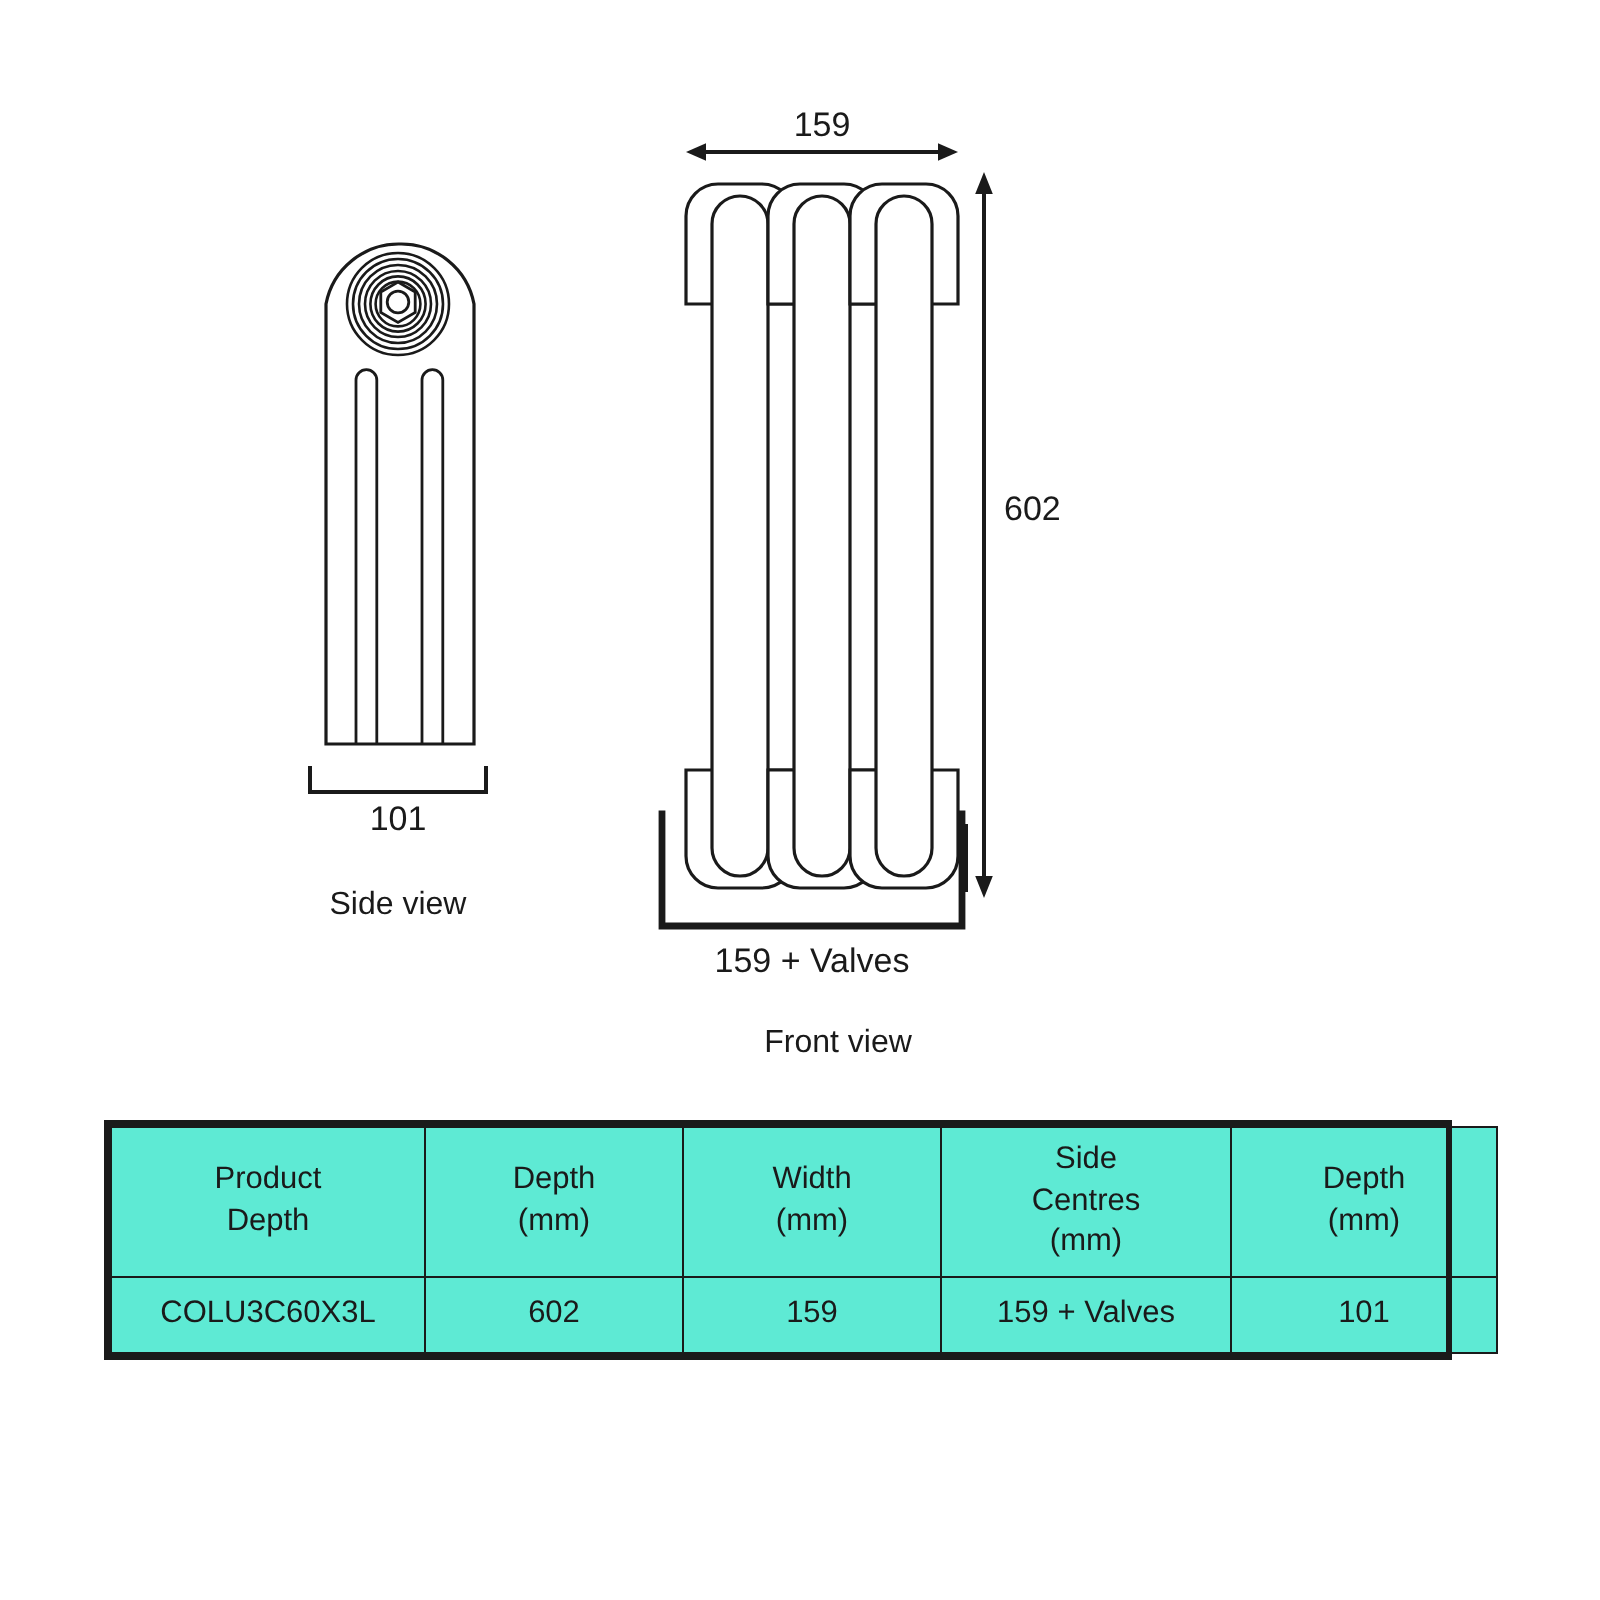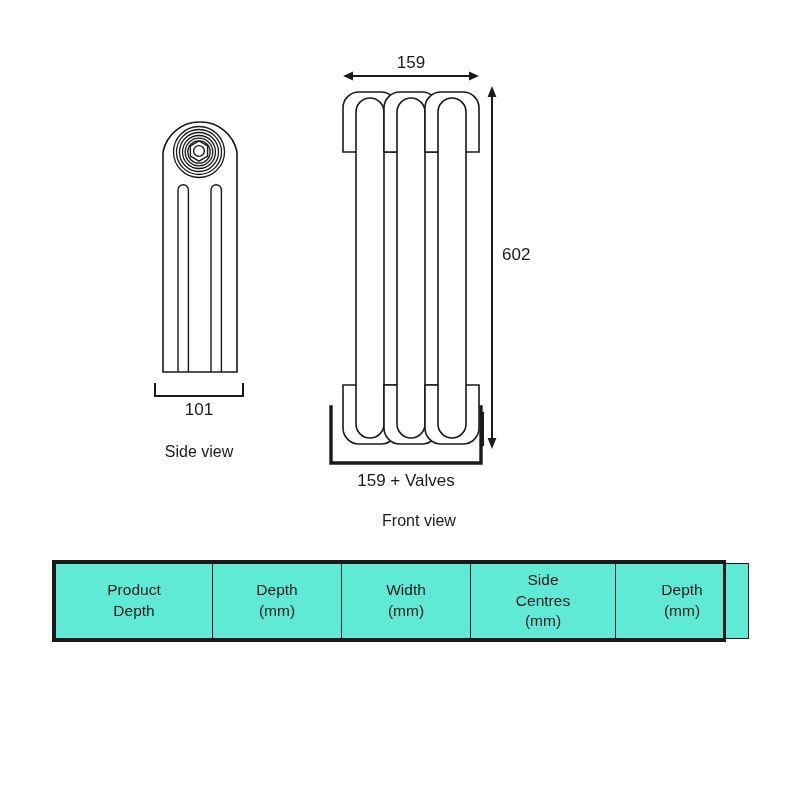--- a/index.html
+++ b/index.html
@@ -206,15 +206,22 @@
       <td class="col-pipe">
         <span>Side</span><br>
         <span>Centres</span><br>
         <span>(mm)</span>
       </td>
       <td class="col-d">
         <span>Depth</span><br>
         <span>(mm)</span>
       </td>
     </tr>
+    <tr class="body">
+      <td class="col-code nowrap">COLU3C60X3L</td>
+      <td class="col-h">602</td>
+      <td class="col-w">159</td>
+      <td class="col-pipe nowrap">159 + Valves</td>
+      <td class="col-d">101</td>
+    </tr>
   </tbody>
     </table>
 </div>
 
 </body></html>

